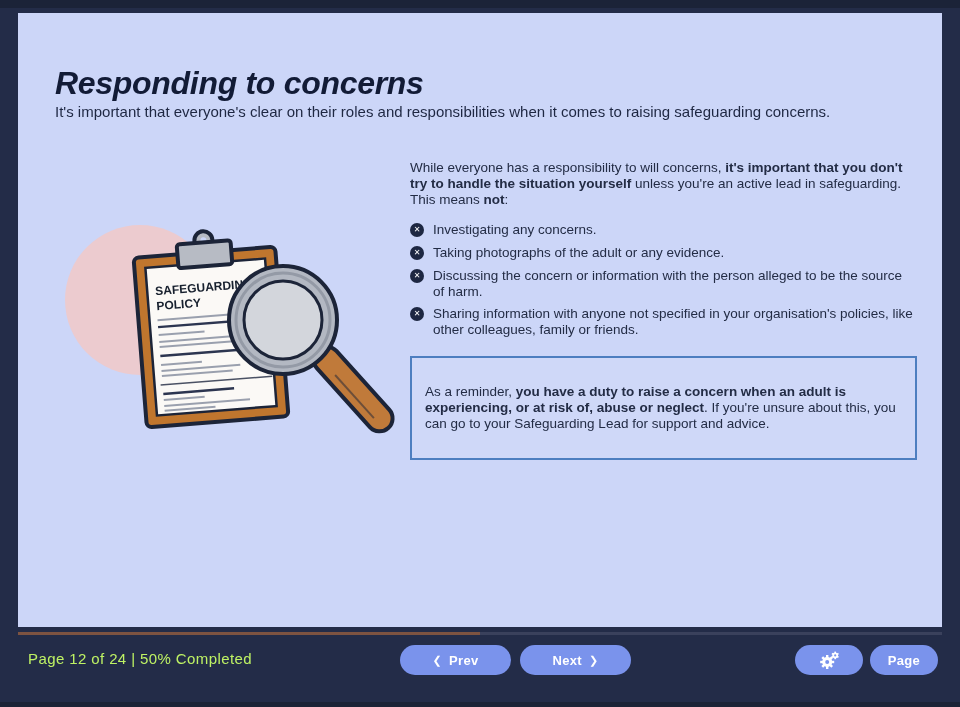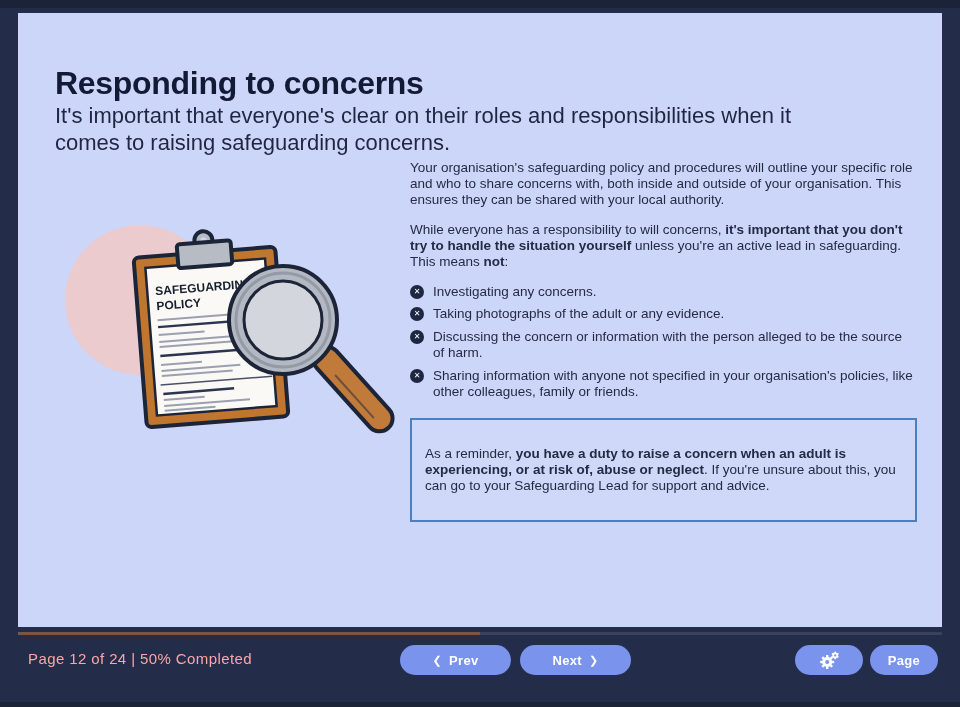--- a/index.html
+++ b/index.html
@@ -10,25 +10,25 @@
   }
   .top-strip{position:absolute;left:0;top:0;width:960px;height:8px;background:#1b2338;}
   .bottom-strip{position:absolute;left:0;top:702px;width:960px;height:5px;background:#1b2336;}
 
   .stage{
     position:absolute;left:18px;top:13px;width:924px;height:614px;
     background:#ccd6f8;
   }
   .page-title{
     position:absolute;left:37px;top:31px;
-    font-size:32px;font-weight:700;color:#121b36;letter-spacing:-0.3px;
+    font-size:32px;font-weight:700;color:#121b36;letter-spacing:-0.3px;font-style:italic;
   }
   .page-intro{
     position:absolute;left:37px;top:90px;width:800px;
-    font-size:22px;color:#1e2742;line-height:1.22;
+    font-size:15px;color:#1e2742;line-height:1.22;
   }
   .illustration{position:absolute;left:42px;top:187px;}
 
   .right-col{
     position:absolute;left:392px;top:147px;width:507px;
     font-size:13.5px;color:#232c45;line-height:1.18;
   }
   .right-col p{margin:0 0 14px 0;}
   .bullet-list{list-style:none;margin:2px 0 0 0;padding:0;}
   .bullet-list li{display:flex;gap:9px;margin-bottom:7px;}
@@ -43,21 +43,21 @@
   }
   b{font-weight:700;}
 
   .progress-track{
     position:absolute;left:18px;top:632px;width:924px;height:3px;background:#3a415c;
   }
   .progress-fill{position:absolute;left:0;top:0;height:3px;background:#7d5341;}
 
   .page-status{
     position:absolute;left:28px;top:650px;
-    font-size:15px;color:#fca5a5;letter-spacing:0.4px;
+    font-size:15px;color:#bef264;letter-spacing:0.4px;
   }
   .pill-btn{
     position:absolute;top:645px;height:30px;border:none;border-radius:16px;
     background:#7a93ec;color:#ffffff;font-family:inherit;
     font-size:13px;font-weight:700;letter-spacing:0.3px;
     display:flex;align-items:center;justify-content:center;gap:7px;
     cursor:pointer;padding:0;
   }
   .btn-prev{left:400px;width:111px;}
   .btn-next{left:520px;width:111px;}
@@ -113,21 +113,20 @@
           <line x1="-4" y1="30" x2="-4" y2="88" stroke="#1c2438" stroke-width="2" opacity="0.5"></line>
         </g>
         <circle cx="223" cy="120" r="54" fill="#b3b8c2" stroke="#1c2438" stroke-width="4"></circle>
         <circle cx="223" cy="120" r="47" fill="none" stroke="#949aa6" stroke-width="3"></circle>
         <circle cx="223" cy="120" r="39" fill="rgba(250,250,253,0.45)" stroke="#1c2438" stroke-width="3"></circle>
       </g>
     </svg>
   </div>
 
   <div class="right-col">
-    <p>Your organisation's safeguarding policy and procedures will outline your specific role and who to share concerns with, both inside and outside of your organisation. This ensures they can be shared with your local authority.</p>
     <p><span>While everyone has a responsibility to will concerns, </span><b>it's important that you don't try to handle the situation yourself</b><span> unless you're an active lead in safeguarding. This means </span><b>not</b><span>:</span></p>
     <ul class="bullet-list">
       <li>
         <span class="x-circle">✕</span>
         <span>Investigating any concerns.</span>
       </li>
       <li>
         <span class="x-circle">✕</span>
         <span>Taking photographs of the adult or any evidence.</span>
       </li>

